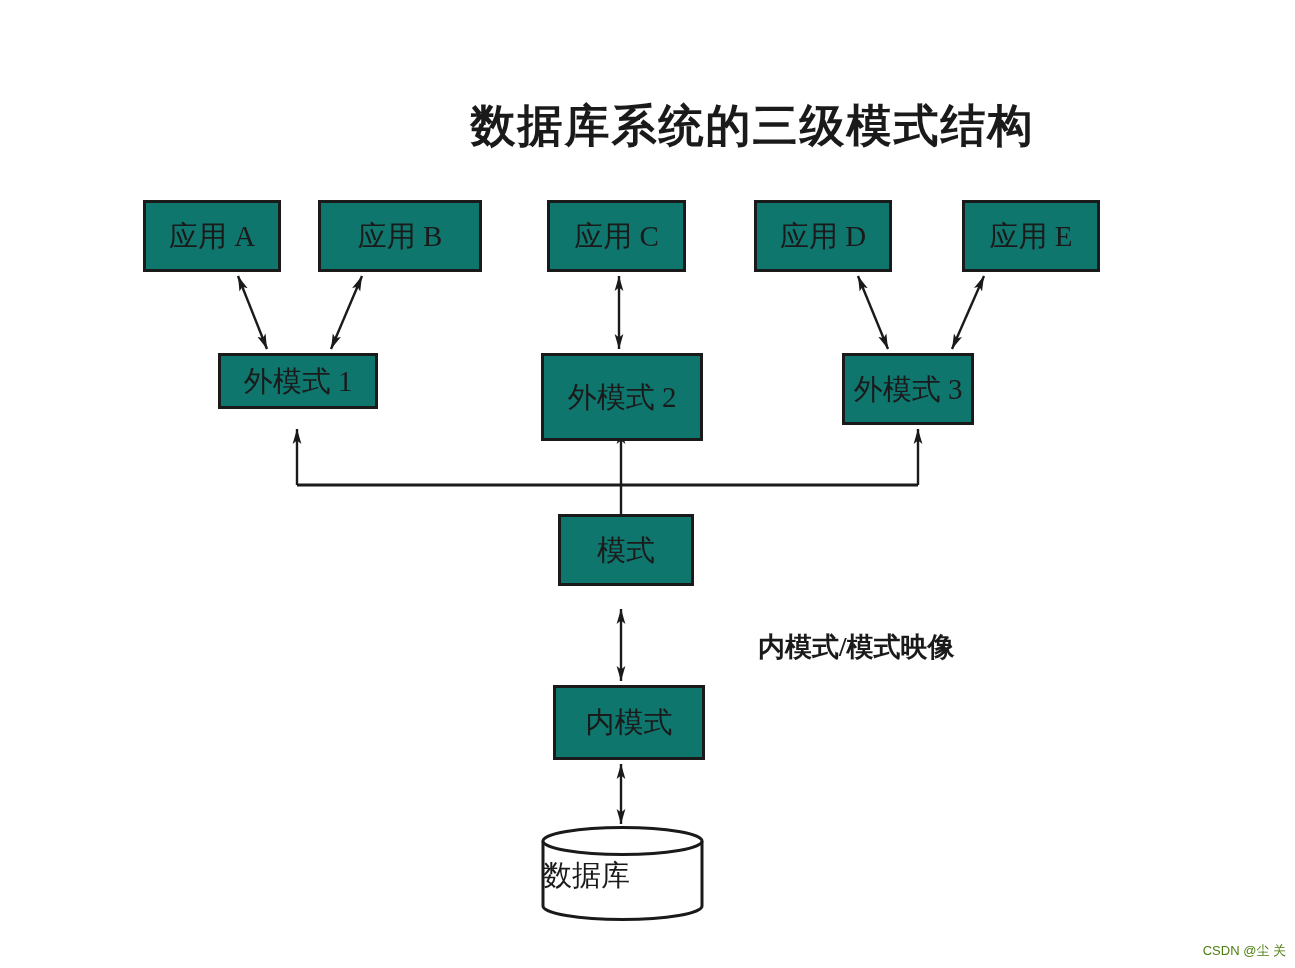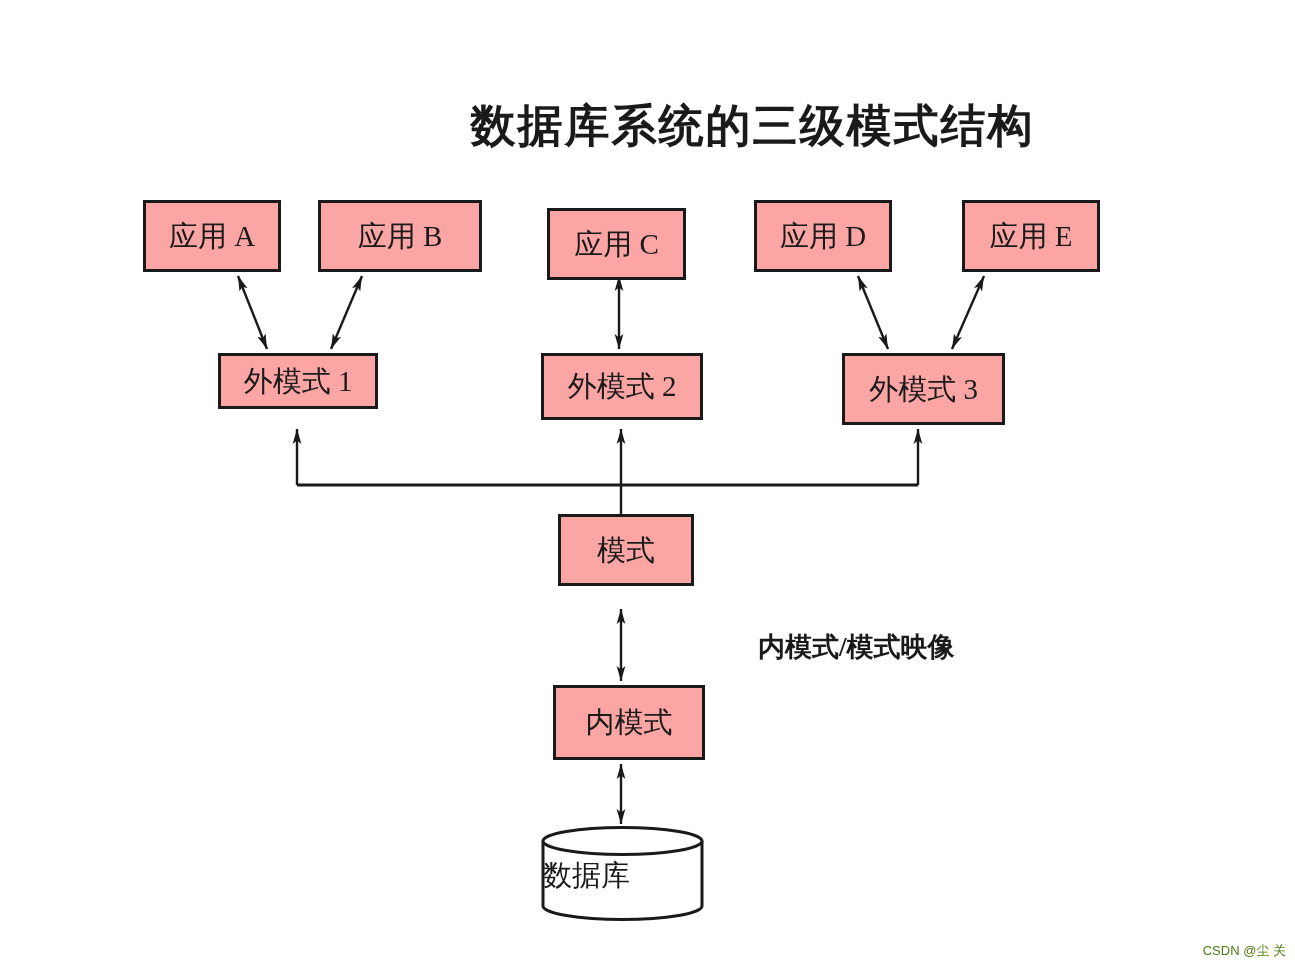--- a/index.html
+++ b/index.html
@@ -19,37 +19,37 @@
   .wires {
     position: absolute;
     left: 0; top: 0;
     width: 1295px; height: 968px;
     z-index: 1;
   }
   .node {
     position: absolute;
     box-sizing: border-box;
     border: 3px solid #1a1a1a;
-    background: #fca5a5;
+    background: #0f766e;
     display: flex;
     align-items: center;
     justify-content: center;
     font-size: 29px;
     line-height: 1;
     white-space: nowrap;
     z-index: 2;
   }
   .app-a { left: 143px; top: 200px; width: 138px; height: 72px; }
   .app-b { left: 318px; top: 200px; width: 164px; height: 72px; }
-  .app-c { left: 547px; top: 200px; width: 139px; height: 72px; margin-top: 8px; }
+  .app-c { left: 547px; top: 200px; width: 139px; height: 72px; }
   .app-d { left: 754px; top: 200px; width: 138px; height: 72px; }
   .app-e { left: 962px; top: 200px; width: 138px; height: 72px; }
   .ext-1 { left: 218px; top: 353px; width: 160px; height: 56px; }
-  .ext-2 { left: 541px; top: 353px; width: 162px; height: 67px; text-align: center; }
-  .ext-3 { left: 842px; top: 353px; width: 163px; height: 72px; }
+  .ext-2 { left: 541px; top: 353px; width: 162px; height: 88px; text-align: center; }
+  .ext-3 { left: 842px; top: 353px; width: 132px; height: 72px; }
   .schema-box   { left: 558px; top: 514px; width: 136px; height: 72px; }
   .internal-box { left: 553px; top: 685px; width: 152px; height: 75px; text-align: right; }
   .page-title {
     position: absolute;
     left: 430px; top: 96px; width: 645px;
     text-align: center;
     font-size: 45px;
     font-weight: bold;
     letter-spacing: 2px;
     white-space: nowrap;

